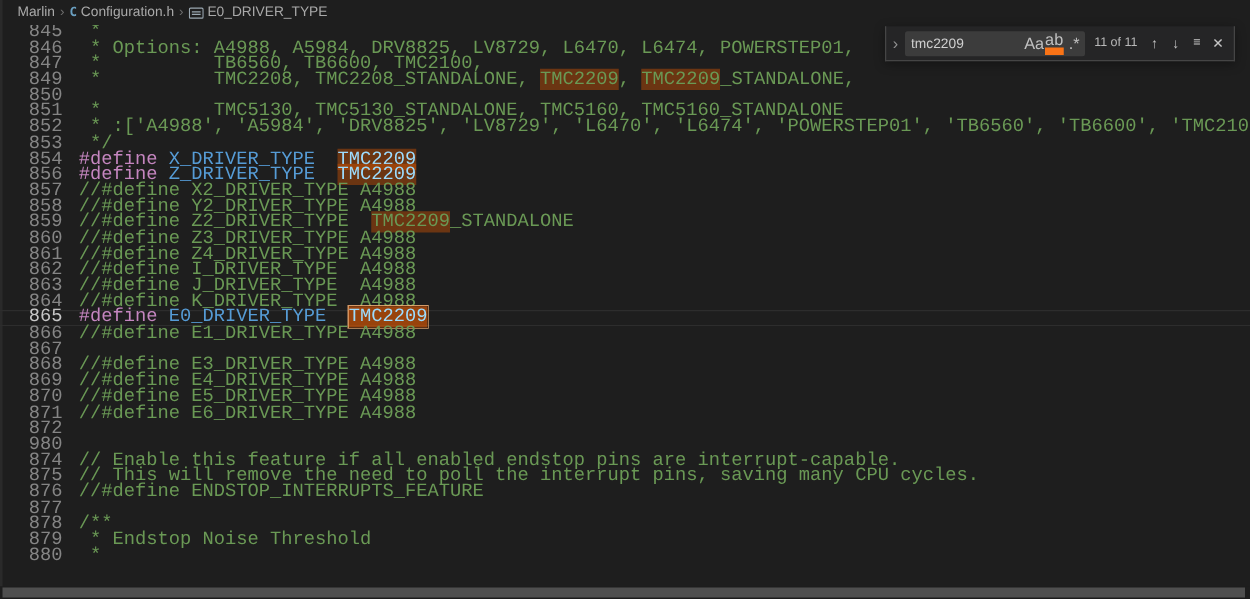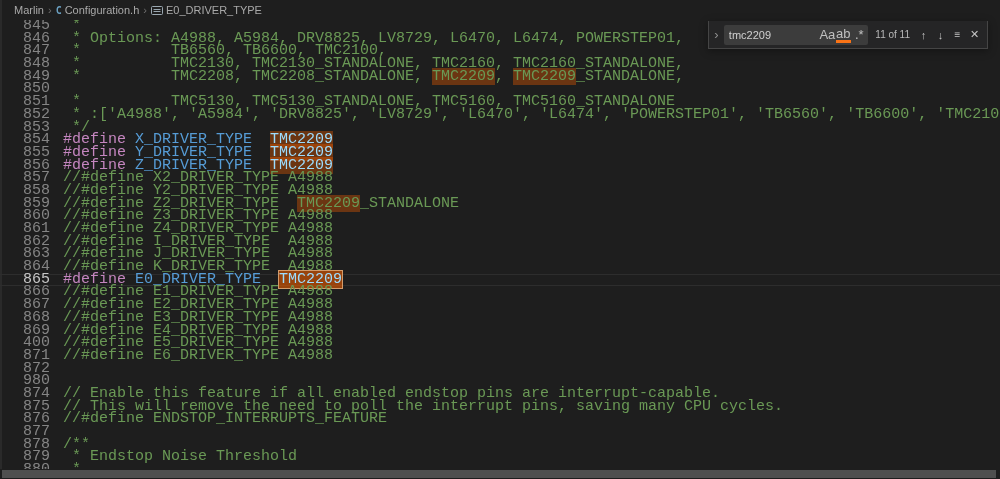--- a/index.html
+++ b/index.html
@@ -40,21 +40,21 @@
   .find-input {
     background:#3c3c3c; height:20px; width:146px; border-radius:2px;
     display:flex; align-items:center; padding:0 1px 0 5px;
   }
   .find-text { flex:1; color:#d0d0d0; font-size:11px; overflow:hidden; white-space:nowrap; }
   .opt {
     width:16px; height:16px; display:flex; align-items:center; justify-content:center;
     color:#c0c0c0; font-size:13px; border-radius:2px; cursor:pointer; flex:0 0 16px;
     font-family:"Liberation Sans", sans-serif;
   }
-  .opt .uline { border-bottom:3px solid #f97316; line-height:1; }
+  .opt .uline { border-bottom:6px solid #f97316; line-height:1; }
   .fw-count { margin:0 5px 0 7px; color:#b8b8b8; font-size:10px; white-space:nowrap; flex:1; }
   .fw-btn {
     width:17px; height:18px; display:flex; align-items:center; justify-content:center;
     color:#c5c5c5; font-size:11px; cursor:pointer; border-radius:2px; flex:0 0 17px;
   }
   .fw-btn.sel { font-size:10px; }
 
   
   .editor { position:absolute; top:20px; left:0; right:0; bottom:0; overflow:hidden; }
   .line {
@@ -132,43 +132,41 @@
   <span class="fw-btn">
       <span>✕</span>
     </span>
 </div>
 
 <div class="editor">
   <div>
       <div class="line"><div class="gutter">845</div><div class="code"><span class="tok-c"> *</span></div></div>
       <div class="line"><div class="gutter">846</div><div class="code"><span class="tok-c"> * Options: A4988, A5984, DRV8825, LV8729, L6470, L6474, POWERSTEP01,</span></div></div>
       <div class="line"><div class="gutter">847</div><div class="code"><span class="tok-c"> *          TB6560, TB6600, TMC2100,</span></div></div>
-      <div class="line"><div class="gutter">848</div><div class="code"><span class="tok-c"> *          TMC2130, TMC2130_STANDALONE, TMC2160, TMC2160_STANDALONE,</span></div></div>
       <div class="line"><div class="gutter">849</div><div class="code"><span class="tok-c"> *          TMC2208, TMC2208_STANDALONE, </span><span class="tok-c match">TMC2209</span><span class="tok-c">, </span><span class="tok-c match">TMC2209</span><span class="tok-c">_STANDALONE,</span></div></div>
       <div class="line"><div class="gutter">850</div></div>
       <div class="line"><div class="gutter">851</div><div class="code"><span class="tok-c"> *          TMC5130, TMC5130_STANDALONE, TMC5160, TMC5160_STANDALONE</span></div></div>
       <div class="line"><div class="gutter">852</div><div class="code"><span class="tok-c"> * :['A4988', 'A5984', 'DRV8825', 'LV8729', 'L6470', 'L6474', 'POWERSTEP01', 'TB6560', 'TB6600', 'TMC2100', 'TMC2130', 'TMC2130_STANDALONE', 'TMC2160', 'TMC2160_STANDALONE', 'TMC2208', 'TMC2208_STANDALONE', 'TMC2209', 'TMC2209_STANDALONE']</span></div></div>
       <div class="line"><div class="gutter">853</div><div class="code"><span class="tok-c"> */</span></div></div>
       <div class="line"><div class="gutter">854</div><div class="code"><span class="tok-d">#define </span><span class="tok-m">X_DRIVER_TYPE</span><span class="tok-p">  </span><span class="tok-v match">TMC2209</span></div></div>
-      <div class="line"><div class="gutter">855</div><div class="code"><span class="tok-d">#define </span><span class="tok-m">Y_DRIVER_TYPE</span><span class="tok-p">  </span><span class="tok-v match">TMC2209</span></div></div>
       <div class="line"><div class="gutter">856</div><div class="code"><span class="tok-d">#define </span><span class="tok-m">Z_DRIVER_TYPE</span><span class="tok-p">  </span><span class="tok-v match">TMC2209</span></div></div>
       <div class="line"><div class="gutter">857</div><div class="code"><span class="tok-c">//#define X2_DRIVER_TYPE A4988</span></div></div>
       <div class="line"><div class="gutter">858</div><div class="code"><span class="tok-c">//#define Y2_DRIVER_TYPE A4988</span></div></div>
       <div class="line"><div class="gutter">859</div><div class="code"><span class="tok-c">//#define Z2_DRIVER_TYPE  </span><span class="tok-c match">TMC2209</span><span class="tok-c">_STANDALONE</span></div></div>
       <div class="line"><div class="gutter">860</div><div class="code"><span class="tok-c">//#define Z3_DRIVER_TYPE A4988</span></div></div>
       <div class="line"><div class="gutter">861</div><div class="code"><span class="tok-c">//#define Z4_DRIVER_TYPE A4988</span></div></div>
       <div class="line"><div class="gutter">862</div><div class="code"><span class="tok-c">//#define I_DRIVER_TYPE  A4988</span></div></div>
       <div class="line"><div class="gutter">863</div><div class="code"><span class="tok-c">//#define J_DRIVER_TYPE  A4988</span></div></div>
       <div class="line"><div class="gutter">864</div><div class="code"><span class="tok-c">//#define K_DRIVER_TYPE  A4988</span></div></div>
       <div class="line current"><div class="gutter">865</div><div class="code"><span class="tok-d">#define </span><span class="tok-m">E0_DRIVER_TYPE</span><span class="tok-p">  </span><span class="tok-v match-cur">TMC2209</span></div></div>
       <div class="line"><div class="gutter">866</div><div class="code"><span class="tok-c">//#define E1_DRIVER_TYPE A4988</span></div></div>
-      <div class="line"><div class="gutter">867</div><div class="code"><span class="tok-c">//#define E2_DRIVER_TYPE A4988</span></div></div>
+      <div class="line"><div class="gutter">867</div></div>
       <div class="line"><div class="gutter">868</div><div class="code"><span class="tok-c">//#define E3_DRIVER_TYPE A4988</span></div></div>
       <div class="line"><div class="gutter">869</div><div class="code"><span class="tok-c">//#define E4_DRIVER_TYPE A4988</span></div></div>
-      <div class="line"><div class="gutter">400</div><div class="code"><span class="tok-c">//#define E5_DRIVER_TYPE A4988</span></div></div>
+      <div class="line"><div class="gutter">870</div><div class="code"><span class="tok-c">//#define E5_DRIVER_TYPE A4988</span></div></div>
       <div class="line"><div class="gutter">871</div><div class="code"><span class="tok-c">//#define E6_DRIVER_TYPE A4988</span></div></div>
       <div class="line"><div class="gutter">872</div></div>
       <div class="line"><div class="gutter">980</div><div class="code"></div></div>
       <div class="line"><div class="gutter">874</div><div class="code"><span class="tok-c">// Enable this feature if all enabled endstop pins are interrupt-capable.</span></div></div>
       <div class="line"><div class="gutter">875</div><div class="code"><span class="tok-c">// This will remove the need to poll the interrupt pins, saving many CPU cycles.</span></div></div>
       <div class="line"><div class="gutter">876</div><div class="code"><span class="tok-c">//#define ENDSTOP_INTERRUPTS_FEATURE</span></div></div>
       <div class="line"><div class="gutter">877</div><div class="code"></div></div>
       <div class="line"><div class="gutter">878</div><div class="code"><span class="tok-c">/**</span></div></div>
       <div class="line"><div class="gutter">879</div><div class="code"><span class="tok-c"> * Endstop Noise Threshold</span></div></div>
       <div class="line"><div class="gutter">880</div><div class="code"><span class="tok-c"> *</span></div></div>

